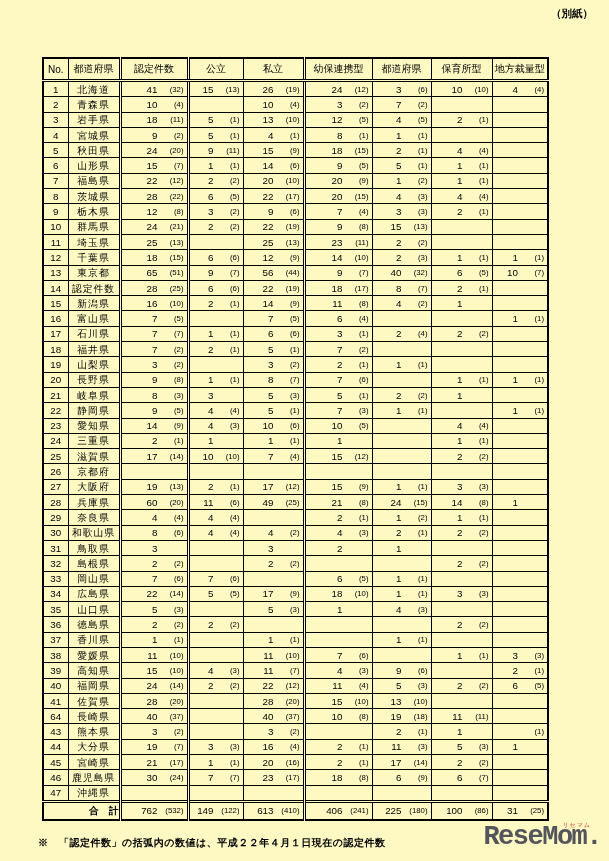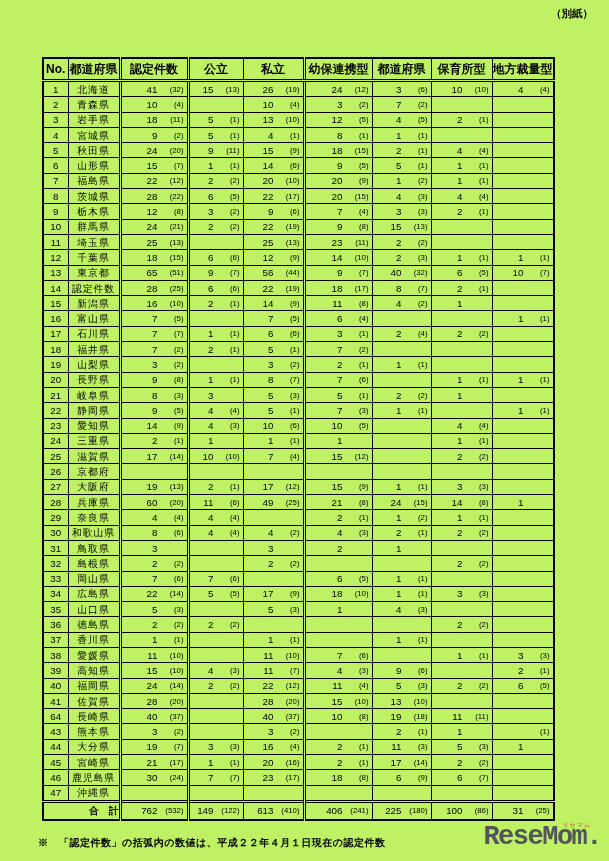--- a/index.html
+++ b/index.html
@@ -1,25 +1,25 @@
 <!DOCTYPE html>
 <html><head>
 <meta charset="utf-8">
 <style>
   html,body{margin:0;padding:0;background:#fff;}
-  .page{position:relative;width:609px;height:861px;background:#bef264;overflow:hidden;
+  .page{position:relative;width:609px;height:861px;background:#fef9c3;overflow:hidden;
         font-family:"Liberation Sans","DejaVu Sans",sans-serif;color:#000;}
   .corner-note{position:absolute;top:7px;right:16px;font-size:10.5px;font-weight:bold;}
   .title{position:absolute;top:23px;left:46px;margin:0;font-size:12.5px;font-weight:bold;letter-spacing:0.5px;}
   table{position:absolute;top:57px;left:42px;border-collapse:collapse;table-layout:fixed;
         border:2px solid #000;}
   col.no{width:25px} col.pref{width:52px} col.c0{width:68px} col.c1{width:55px}
   col.c2{width:61px} col.c3{width:68px} col.c4{width:59px} col.c5{width:61px} col.c6{width:56px}
   th,td{border:1px solid #000;padding:0;overflow:hidden;white-space:nowrap;}
-  th{font-size:12px;font-weight:bold;height:20px;border-bottom:3px double #000;}
+  th{font-size:10px;font-weight:normal;height:20px;border-bottom:3px double #000;}
   td{font-size:9.8px;height:14.3px;line-height:13px;}
   td.no{text-align:center;}
   td.pref{text-align:center;letter-spacing:1px;margin-top:20px;}
   .dbl{border-left:3px double #000;}
   .cw{display:flex;align-items:center;height:100%;}
   .v{flex:1;text-align:right;font-size:9.8px;}
   .p{width:26px;text-align:right;font-size:7.8px;padding-right:3px;}
   tr.total td{border-top:3px double #000;height:16px;}
   tr.total td.lab{text-align:right;font-weight:bold;}
   .footnote{position:absolute;top:836px;left:38px;font-size:10px;font-weight:bold;letter-spacing:0.5px;font-family:Liberation Mono, monospace;}

